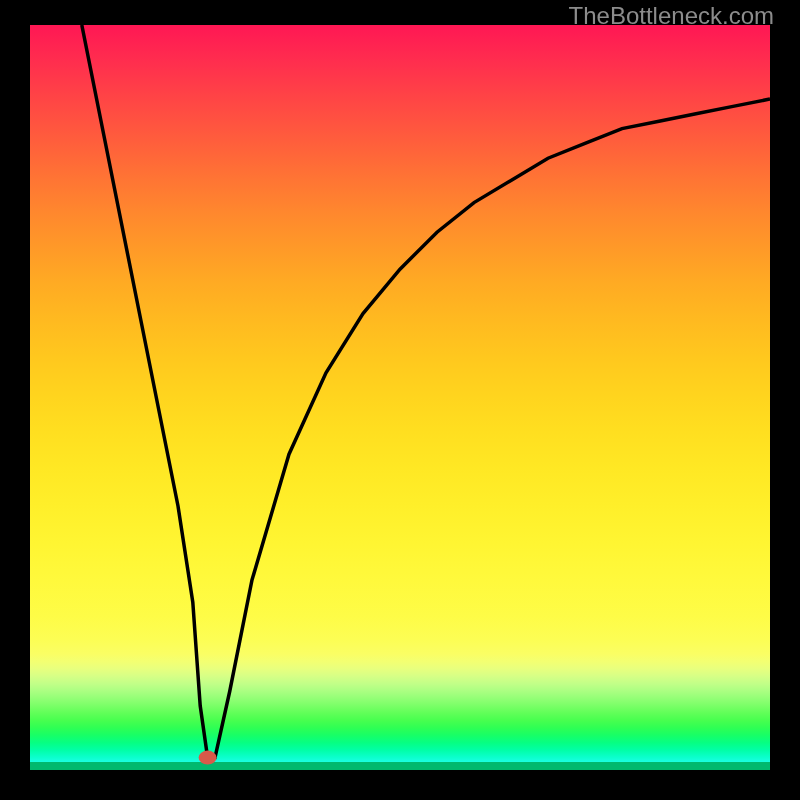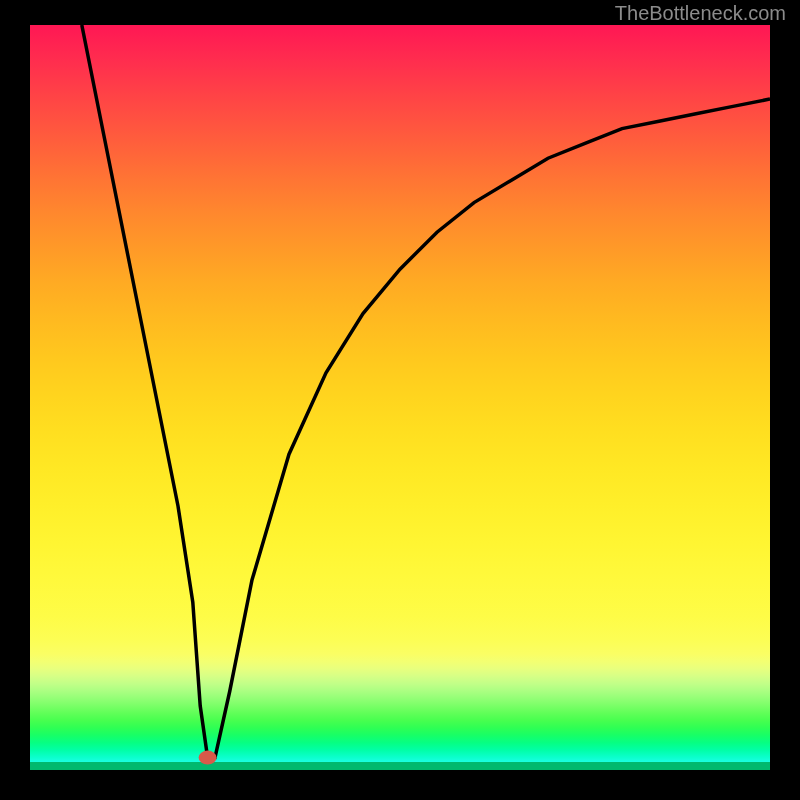--- a/index.html
+++ b/index.html
@@ -57,23 +57,23 @@
         #17ff67 96%,
         #06ff83 97%,
         #01ffa7 98%,
         #0cffce 99%,
         #25ffef 100%
       );
     }
     .attribution {
       position: absolute;
       top: 2px;
-      right: 14px;
+      right: 26px;
       font-family: Arial, sans-serif;
-      font-size: 20px;
+      font-size: 24px;
       color: #8c8c8c;
       font-weight: normal;
     }
     .curve-svg {
       position: absolute;
       top: 0;
       left: 0;
       width: 740px;
       height: 740px;
     }

